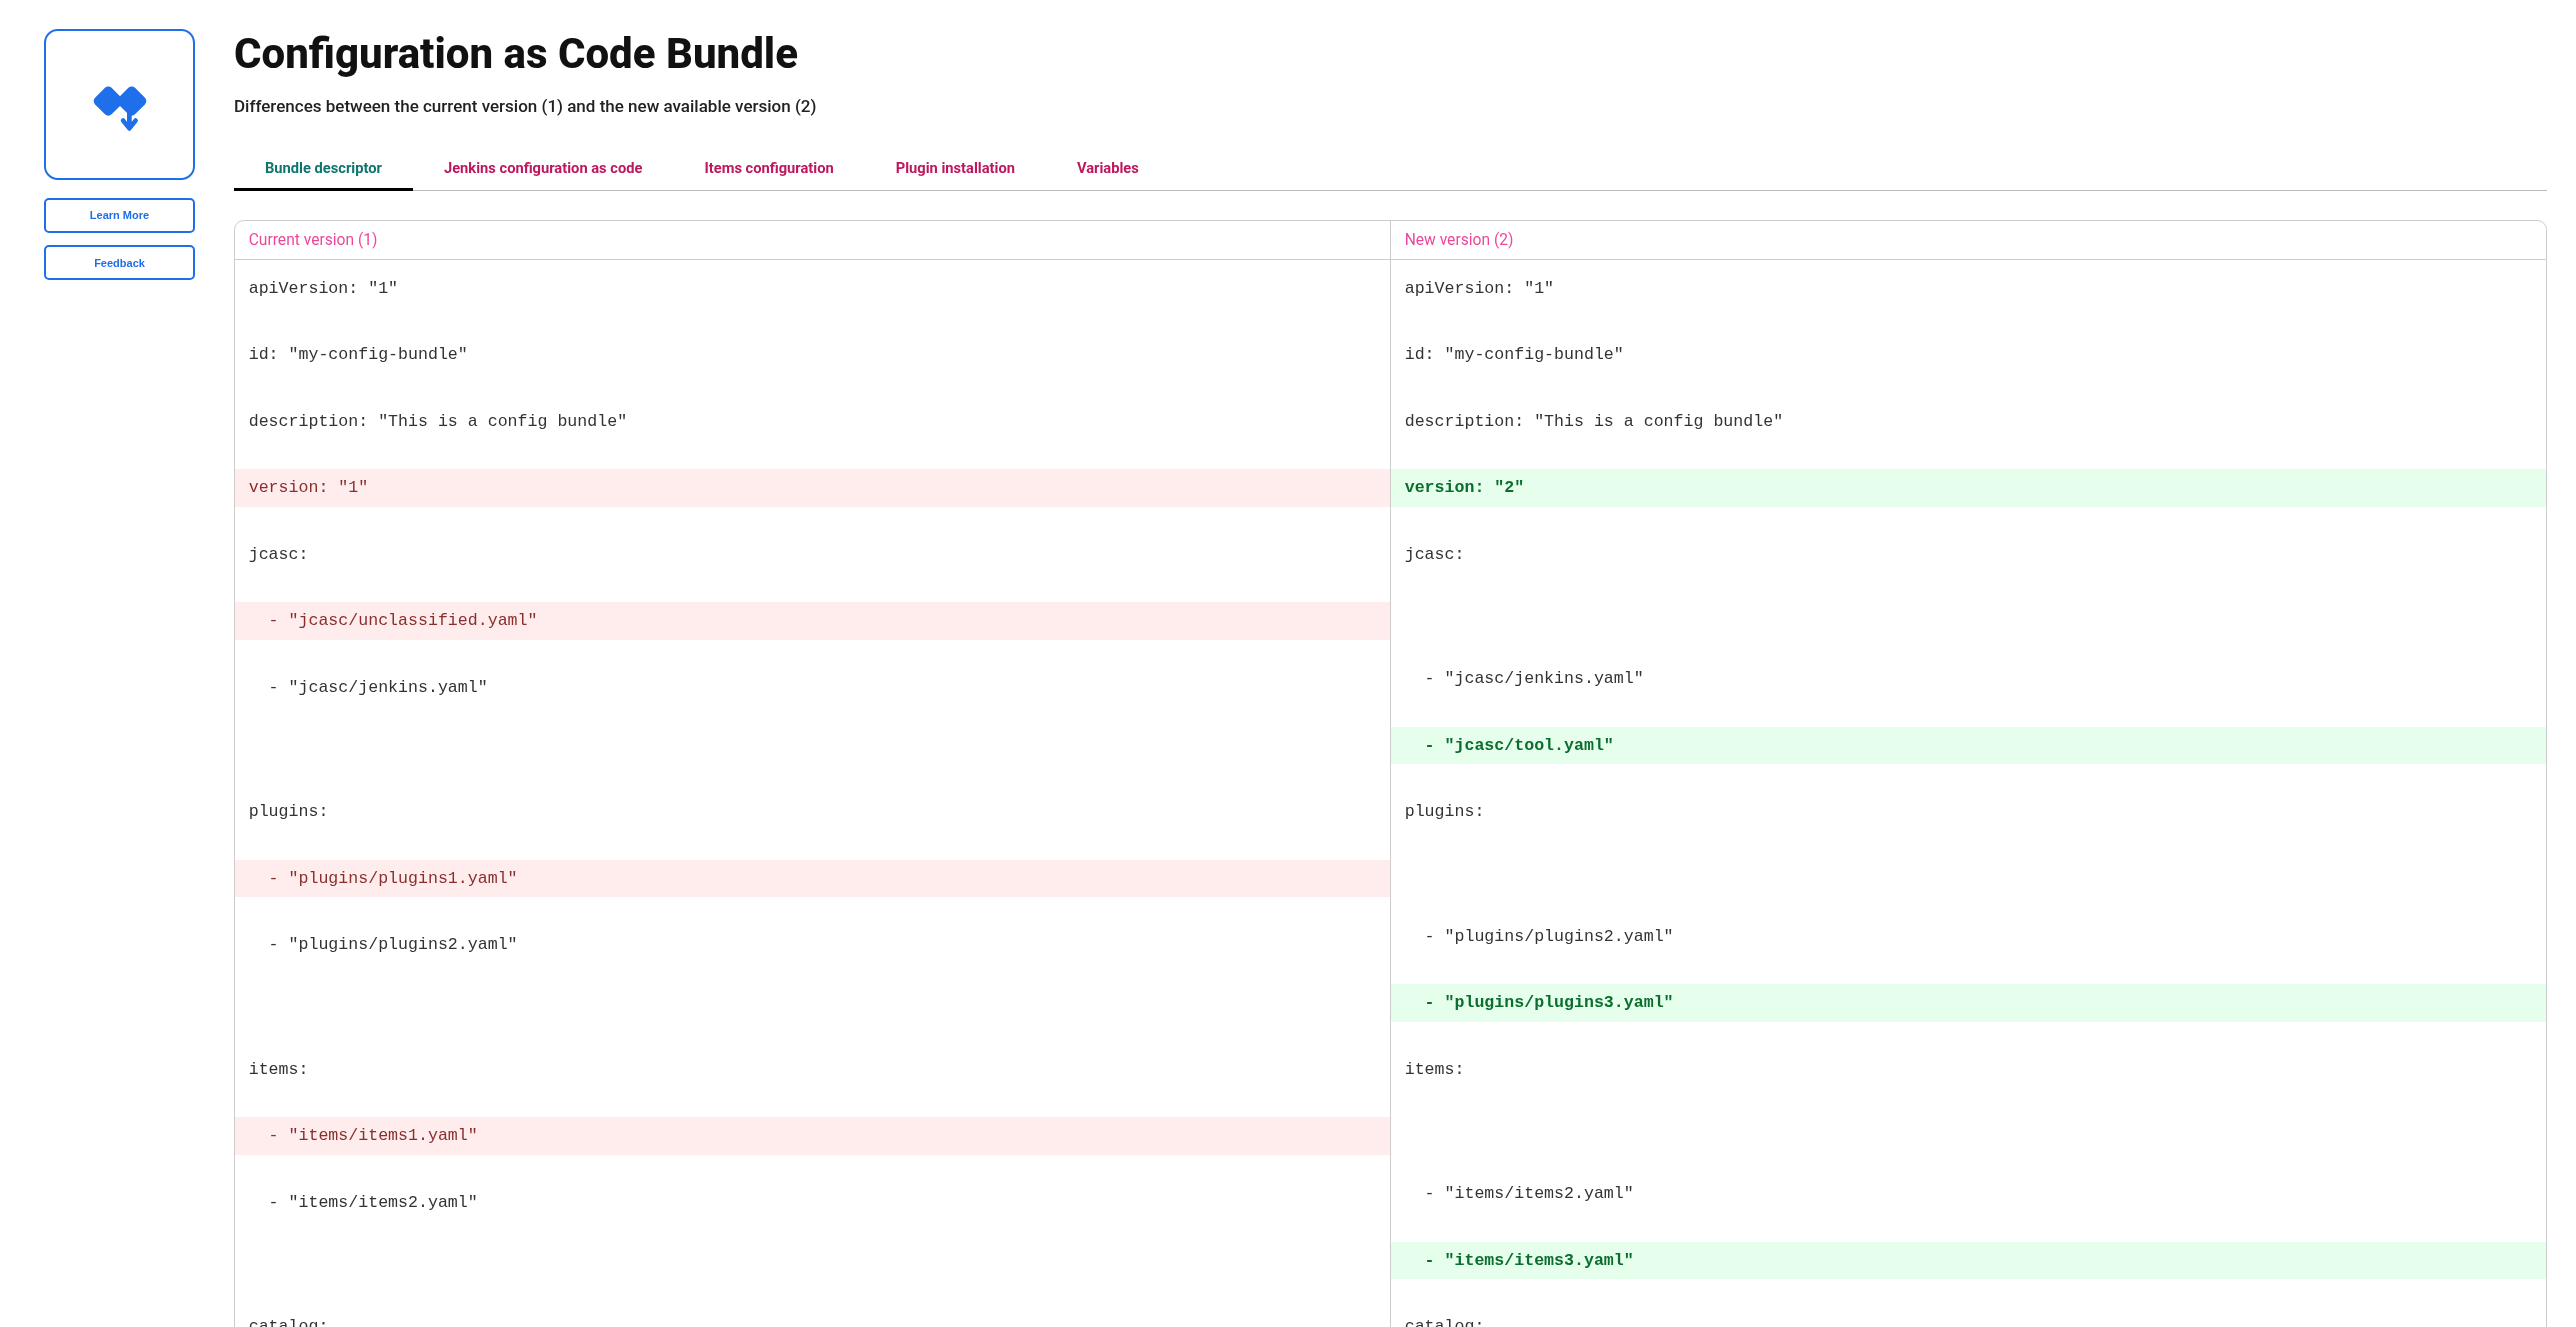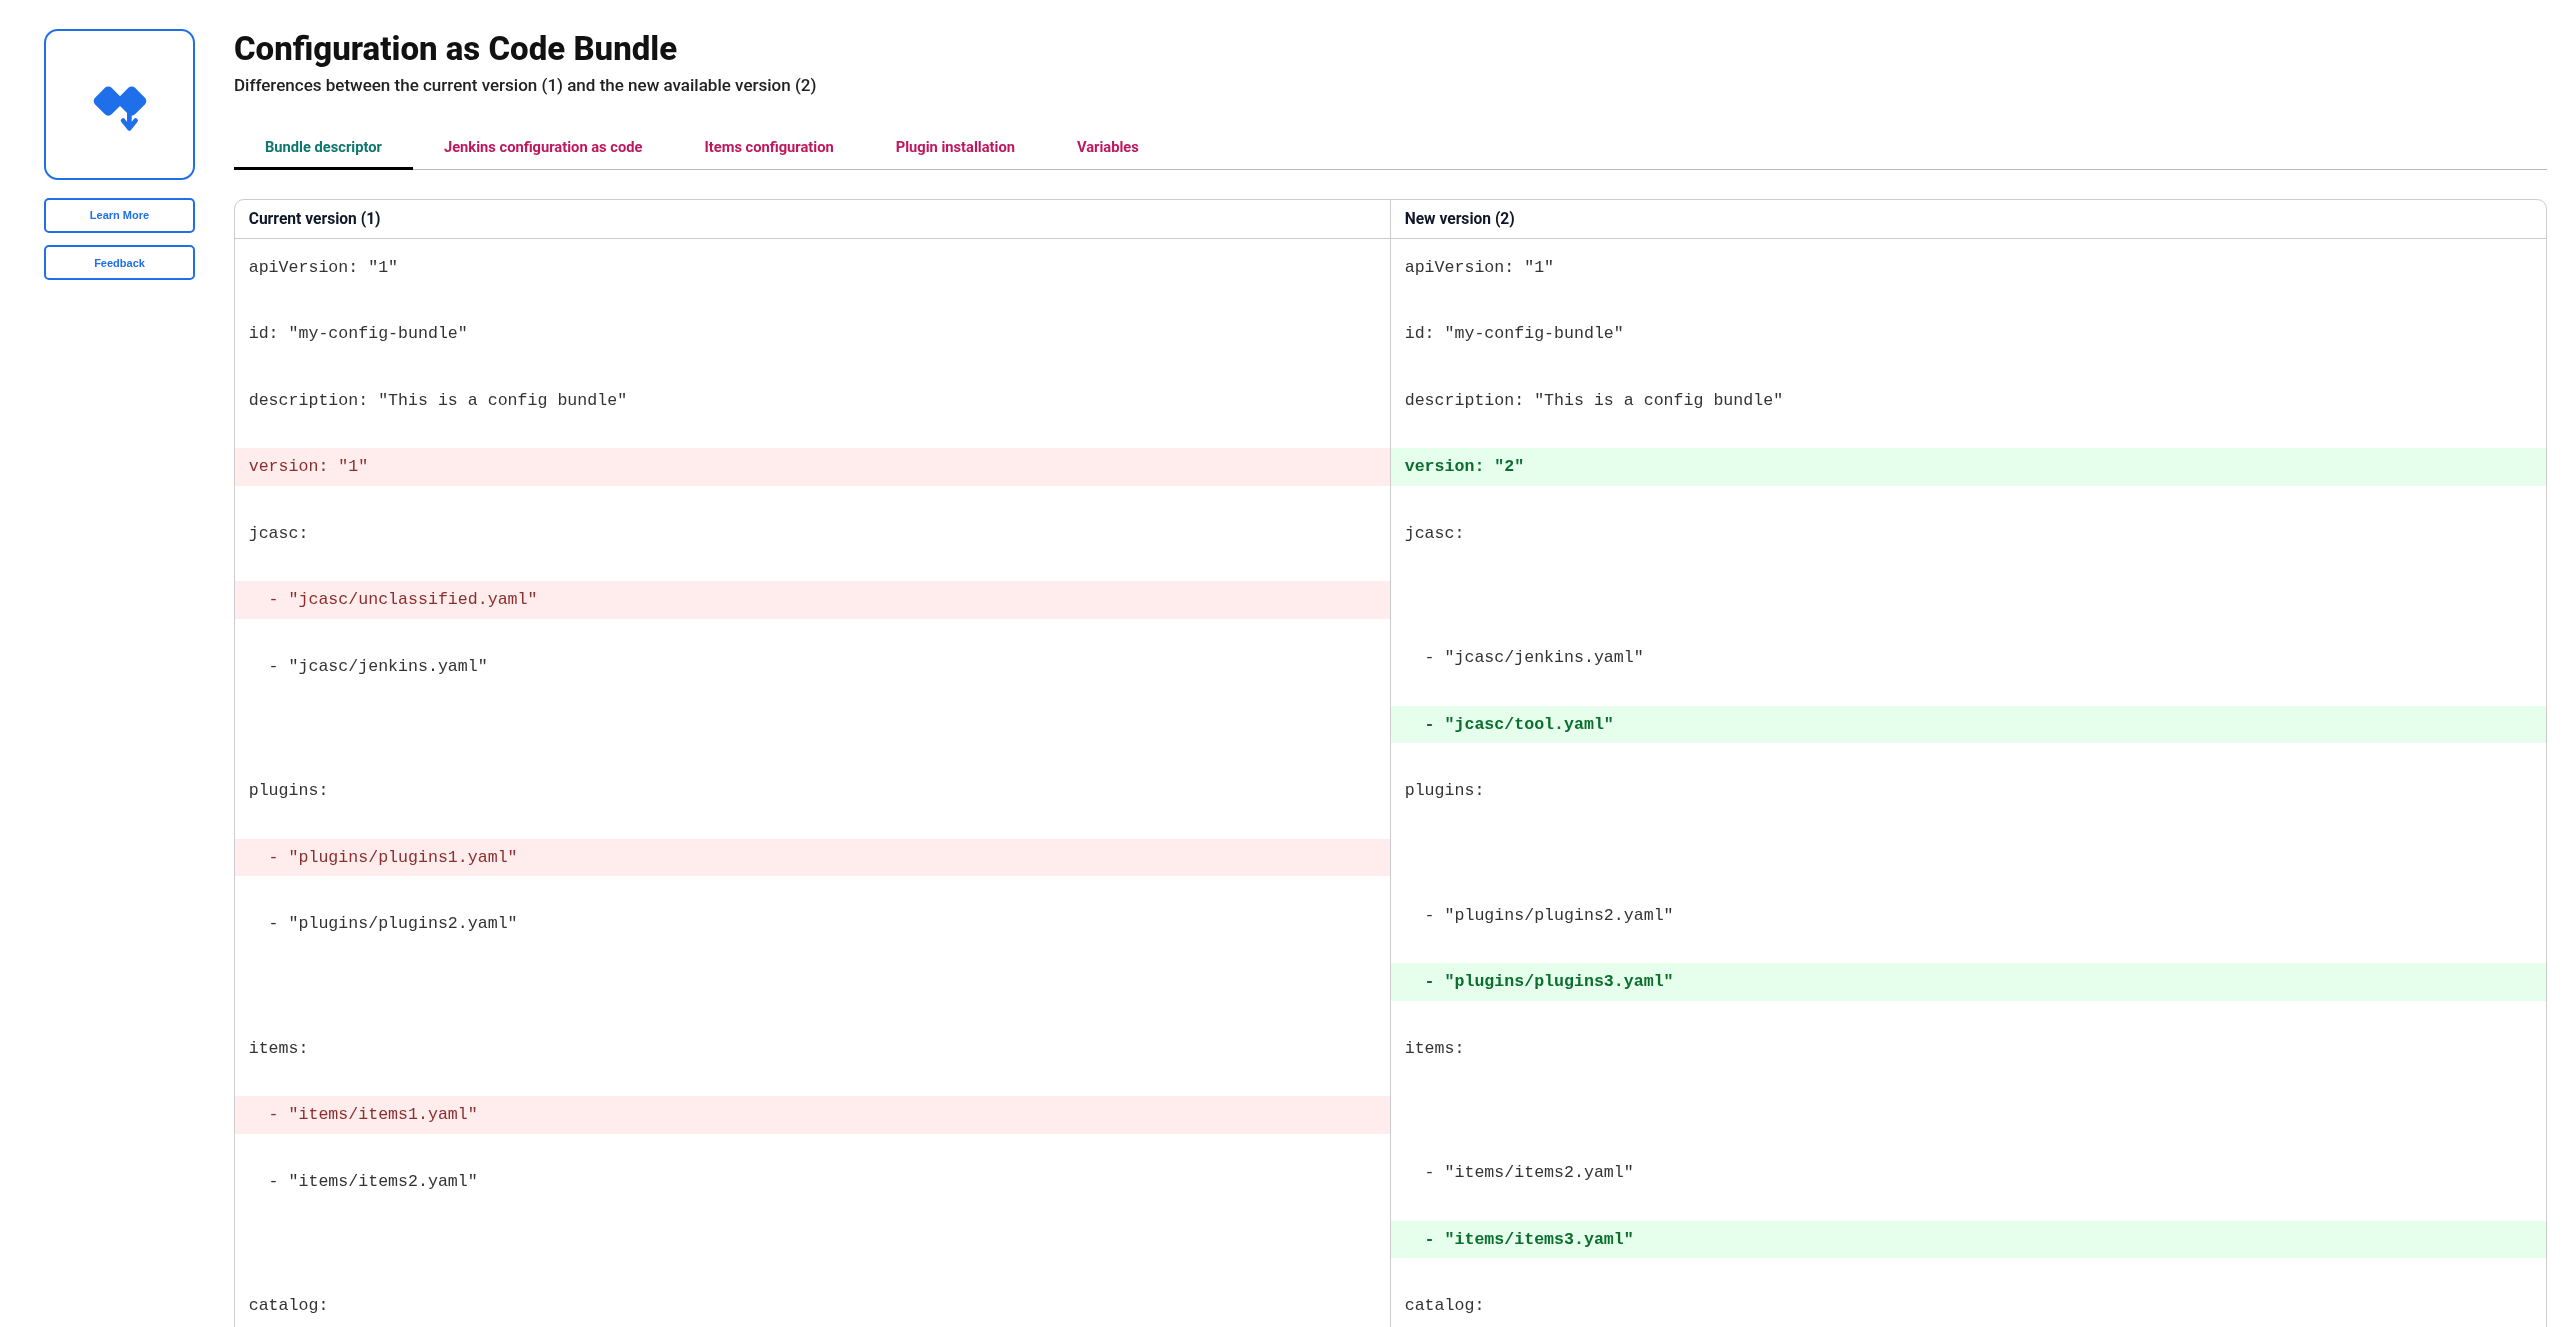--- a/index.html
+++ b/index.html
@@ -44,24 +44,24 @@
     border-radius: 5px;
     text-align: center;
     margin-bottom: 11.7px;
     cursor: pointer;
   }
   .main {
     flex: 1;
     min-width: 0;
   }
   h1.page-title {
-    font-size: 33px;
+    font-size: 42px;
     font-weight: 800;
     color: #111;
-    margin-bottom: 7px;
+    margin-bottom: 18px;
   }
   .subtitle {
     font-size: 17px;
     color: #222;
     font-weight: 500;
     margin-bottom: 31px;
   }
   .tabs {
     display: flex;
     border-bottom: 1px solid #bbb;
@@ -94,22 +94,22 @@
   }
   .diff-col {
     flex: 1;
     min-width: 0;
   }
   .diff-col + .diff-col {
     border-left: 1px solid #ccc;
   }
   .col-header {
     font-size: 15.6px;
-    font-weight: 700;
-    color: #0f172a;
+    font-weight: 400;
+    color: #ec4899;
     padding: 9.8px 13.7px;
     border-bottom: 1px solid #ccc;
   }
   .code {
     font-family: "SFMono-Regular", Consolas, "Liberation Mono", Menlo, monospace;
     font-size: 16.6px;
     padding: 9.8px 0 19.5px 0;
   }
   .line {
     white-space: pre;

